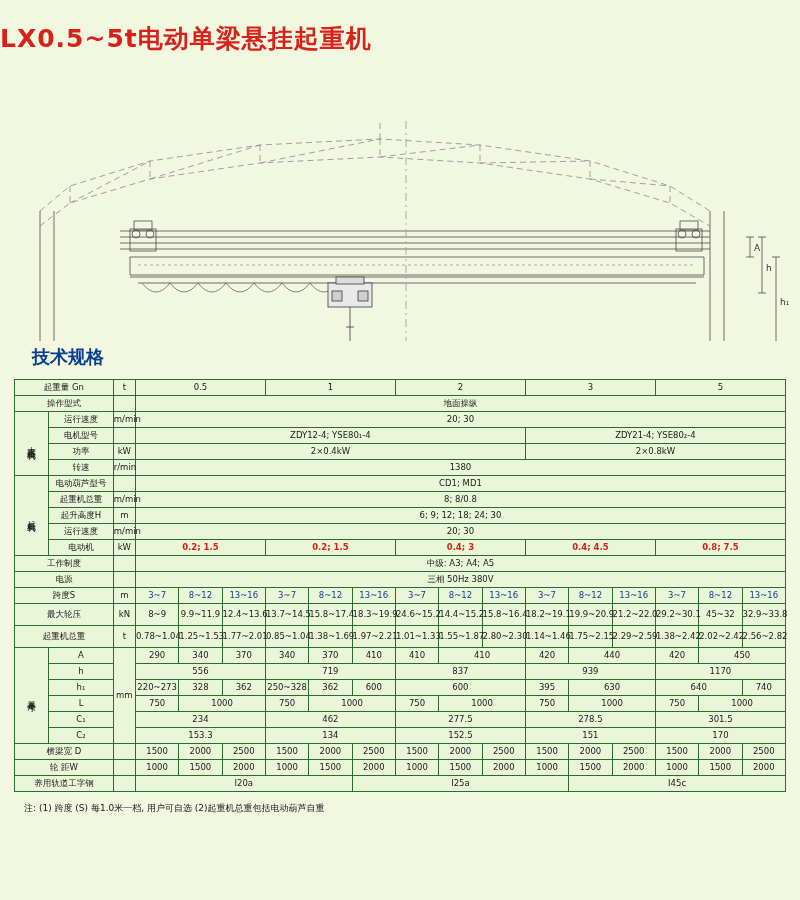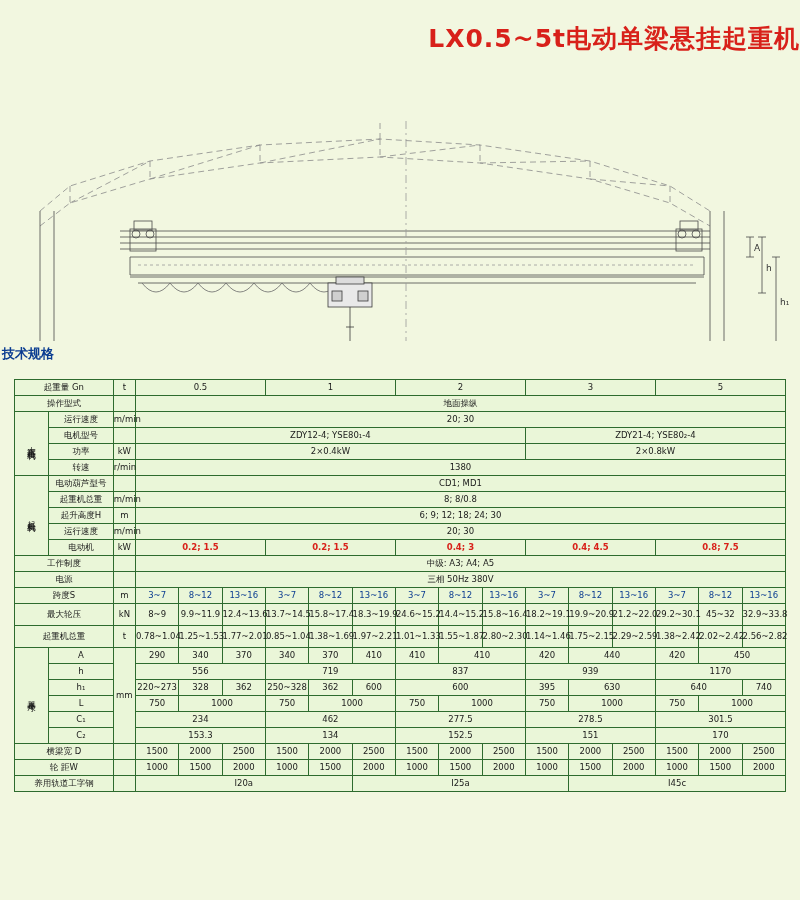--- a/index.html
+++ b/index.html
@@ -7,47 +7,47 @@
     width:800px;height:900px;
     background:#f2f7e0;
     font-family:"DejaVu Sans","Liberation Sans",sans-serif;
     color:#1a1a1a;
     overflow:hidden;
   }
   .page{position:relative;width:800px;height:900px;}
 
   
   .title{
-    text-align:right;
+    text-align:left;
     color:#d8211a;
     font-weight:bold;
     font-size:25px;
     letter-spacing:1px;
     padding-top:22px;
   }
 
   
   .drawing{
     width:780px;margin:6px auto 0 auto;height:280px;position:relative;
   }
   .drawing svg{display:block;}
 
   
   .sec-head{
     color:#0b3d91;
     font-weight:bold;
-    font-size:13px;
-    margin:4px 0 4px 2px;
+    font-size:18px;
+    margin:4px 0 4px 32px;
   }
 
   
   table.spec{
     border-collapse:collapse;
     width:772px;
-    margin:16px auto;
+    margin:10px auto;
     font-size:8.5px;
     line-height:1.1;
     table-layout:fixed;
   }
   table.spec td{
     border:1px solid #2e6b2e;
     text-align:center;
     vertical-align:middle;
     padding:1px 0;
     height:13px;
@@ -451,14 +451,15 @@
     <tr>
       <td class="lbl" colspan="2">养用轨道工字钢</td>
       <td class="unit"></td>
       <td colspan="5">I20a</td>
       <td colspan="5">I25a</td>
       <td colspan="5">I45c</td>
     </tr>
   </tbody>
     </table>
 
+  <div class="note">注:  (1) 跨度 (S) 每1.0米一档, 用户可自选    (2)起重机总重包括电动葫芦自重</div>
 
 </div>
 
 </body></html>

